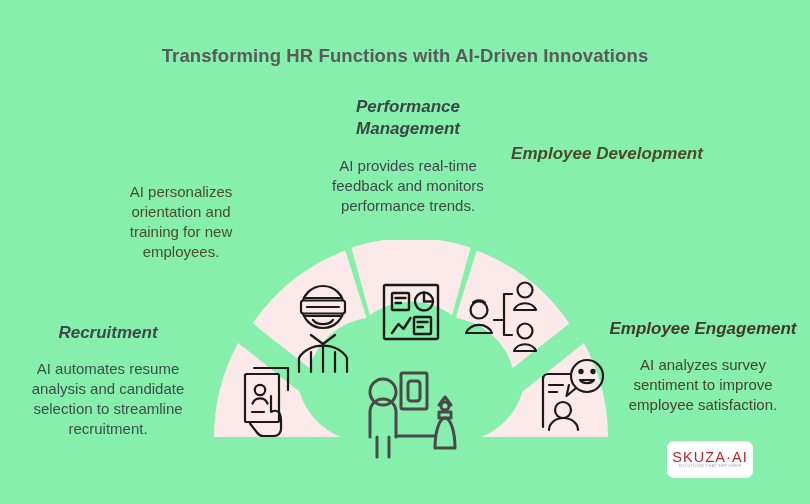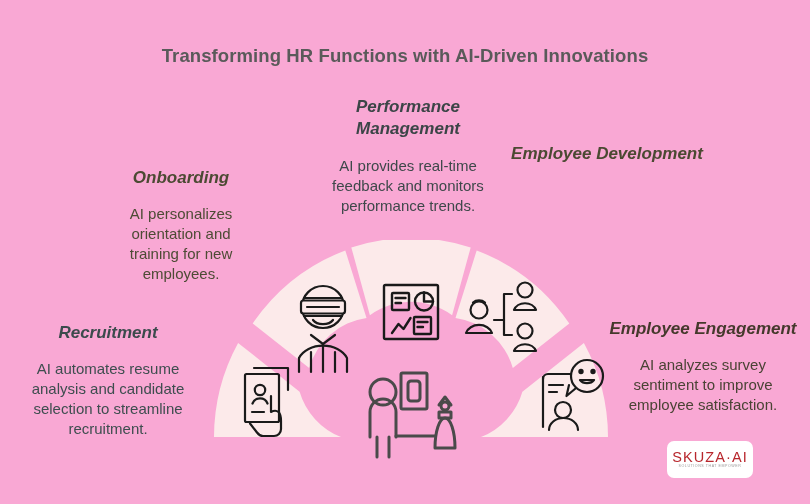--- a/index.html
+++ b/index.html
@@ -4,21 +4,21 @@
 <style>
   html, body {
     margin: 0;
     padding: 0;
     background: #000000;
   }
   #canvas {
     position: relative;
     width: 810px;
     height: 504px;
-    background: #f9a8d4;
+    background: #86efac;
     overflow: hidden;
     font-family: "Liberation Sans", sans-serif;
     -webkit-font-smoothing: antialiased;
   }
 
   
   #title {
     position: absolute;
     left: 0;
     top: 45px;
@@ -143,21 +143,20 @@
 <div id="canvas">
 
   <div id="title">Transforming HR Functions with AI-Driven Innovations</div>
 
   <div class="label-block" id="blk-recruitment">
     <p class="label-heading">Recruitment</p>
     <p class="label-body">AI automates resume analysis and candidate selection to streamline recruitment.</p>
   </div>
 
   <div class="label-block" id="blk-onboarding">
-    <p class="label-heading">Onboarding</p>
     <p class="label-body">AI personalizes orientation and training for new employees.</p>
   </div>
 
   <div class="label-block" id="blk-performance">
     <p class="label-heading">Performance Management</p>
     <p class="label-body">AI provides real-time feedback and monitors performance trends.</p>
   </div>
 
   <div class="label-block" id="blk-development">
     <p class="label-heading">Employee Development</p>

